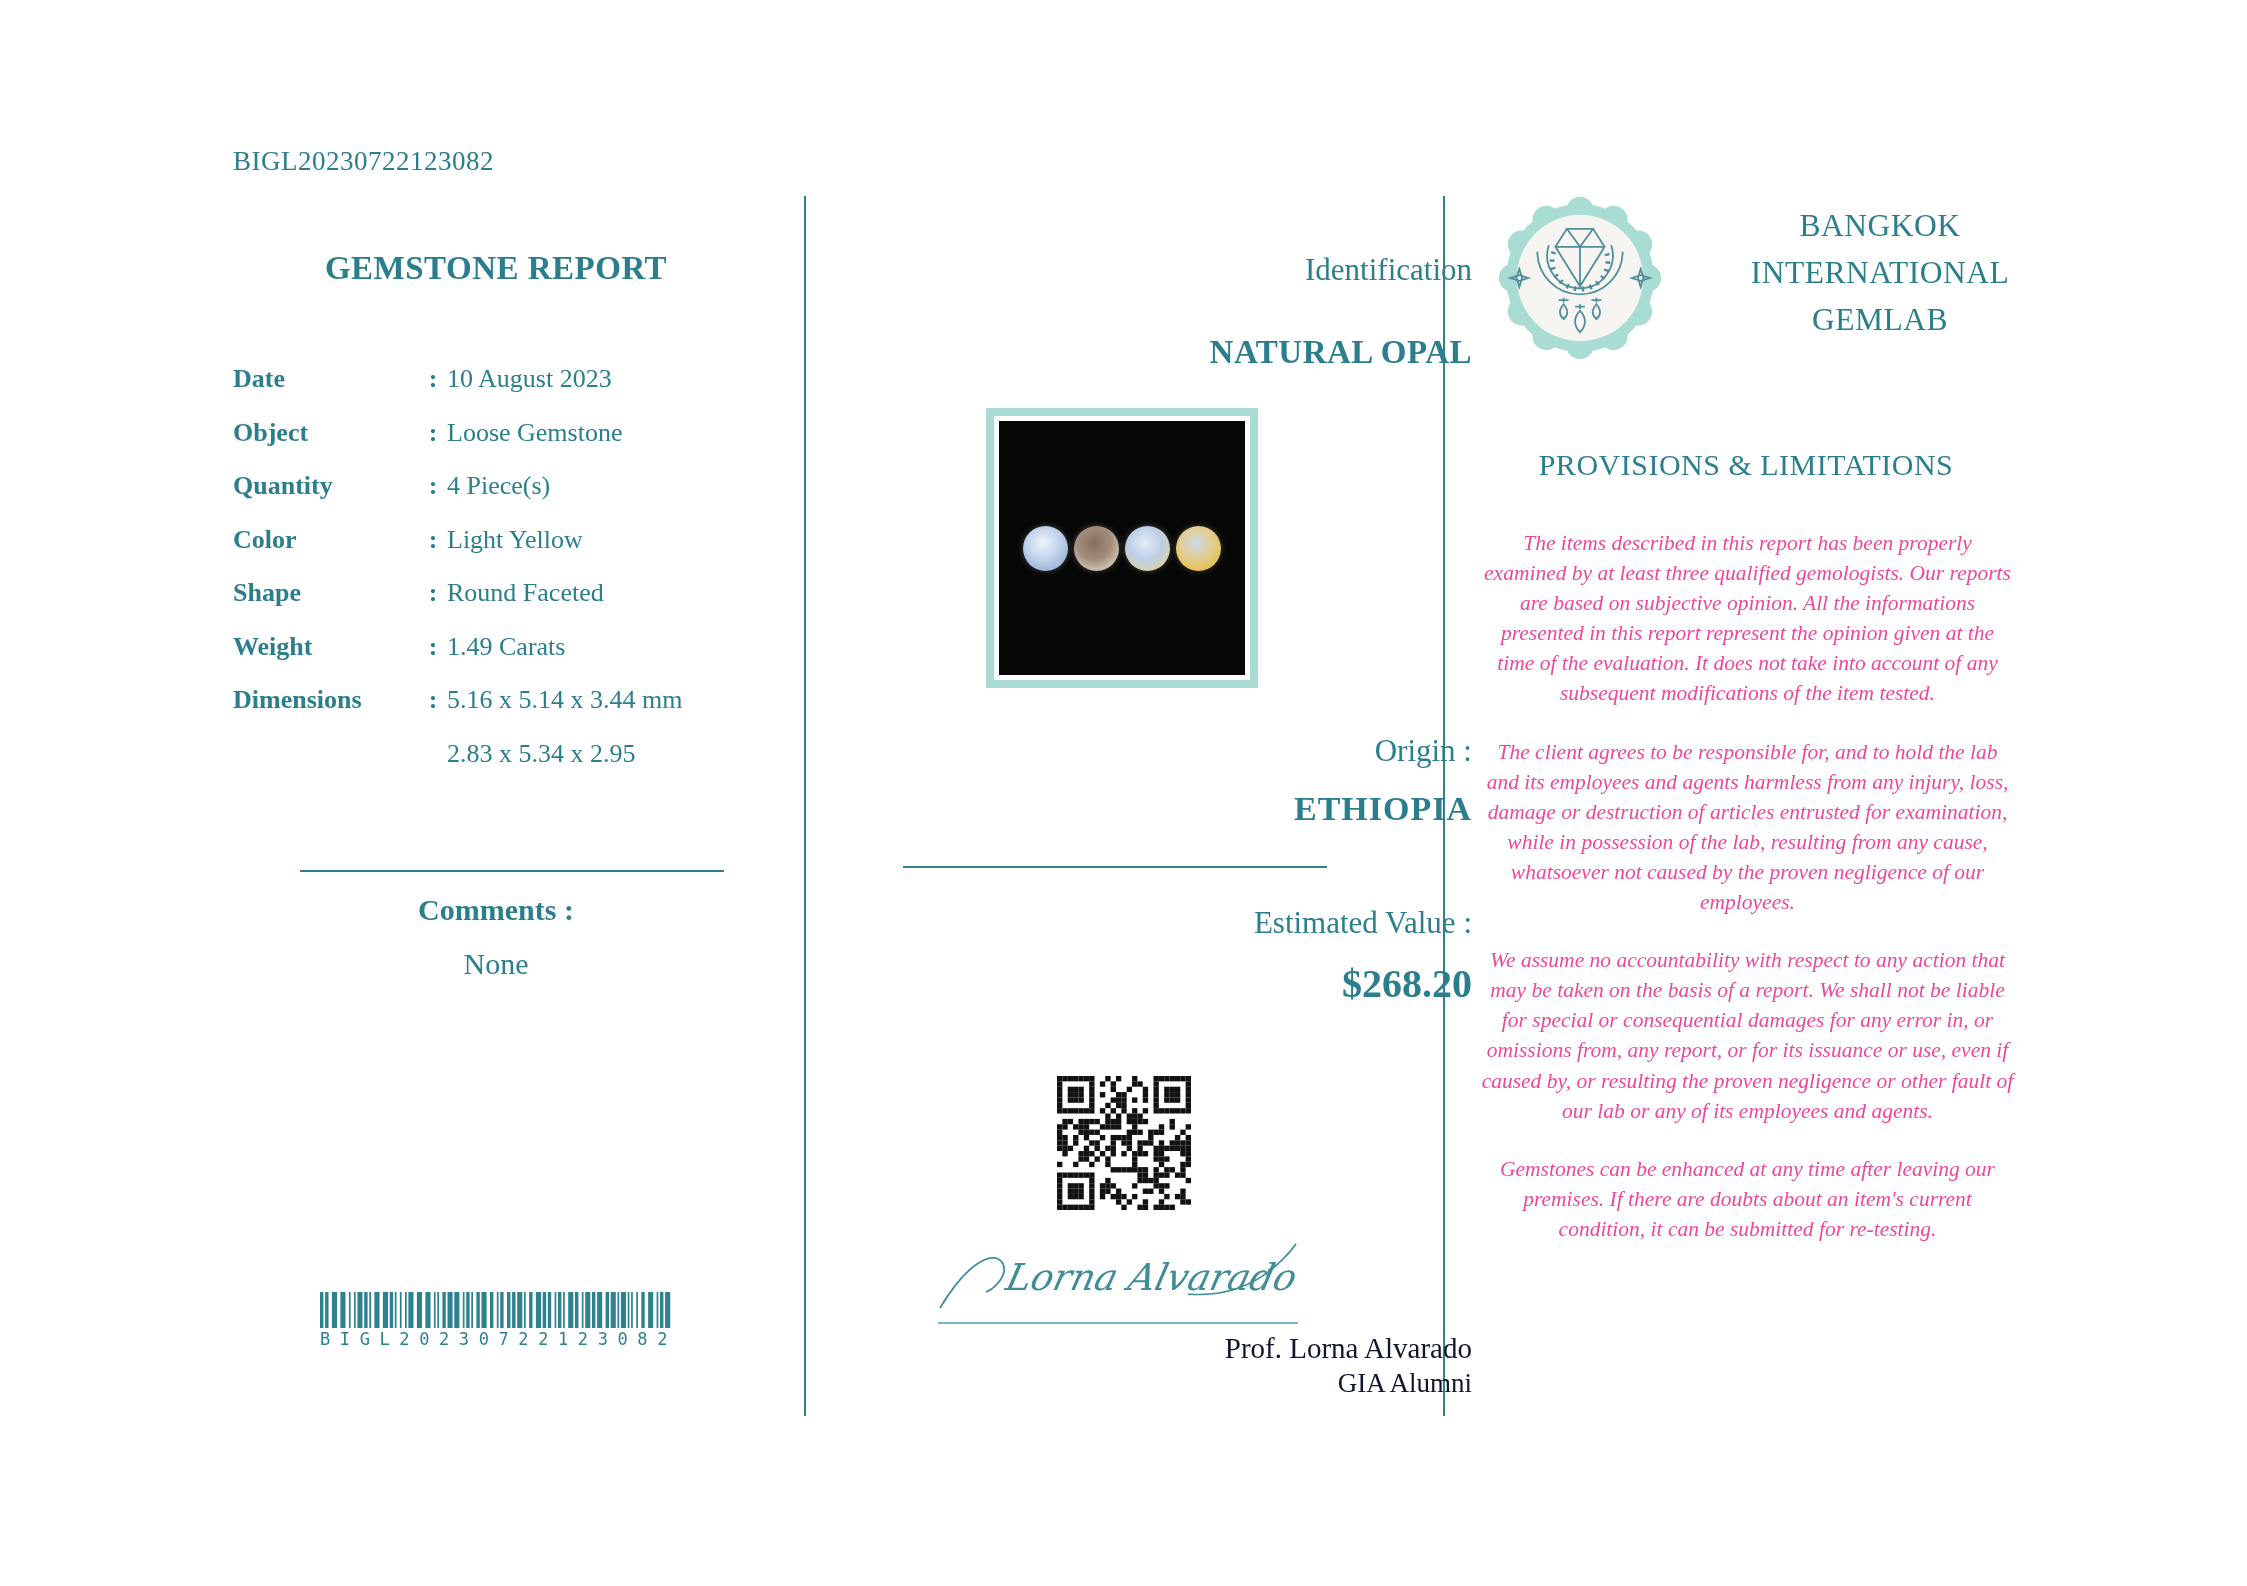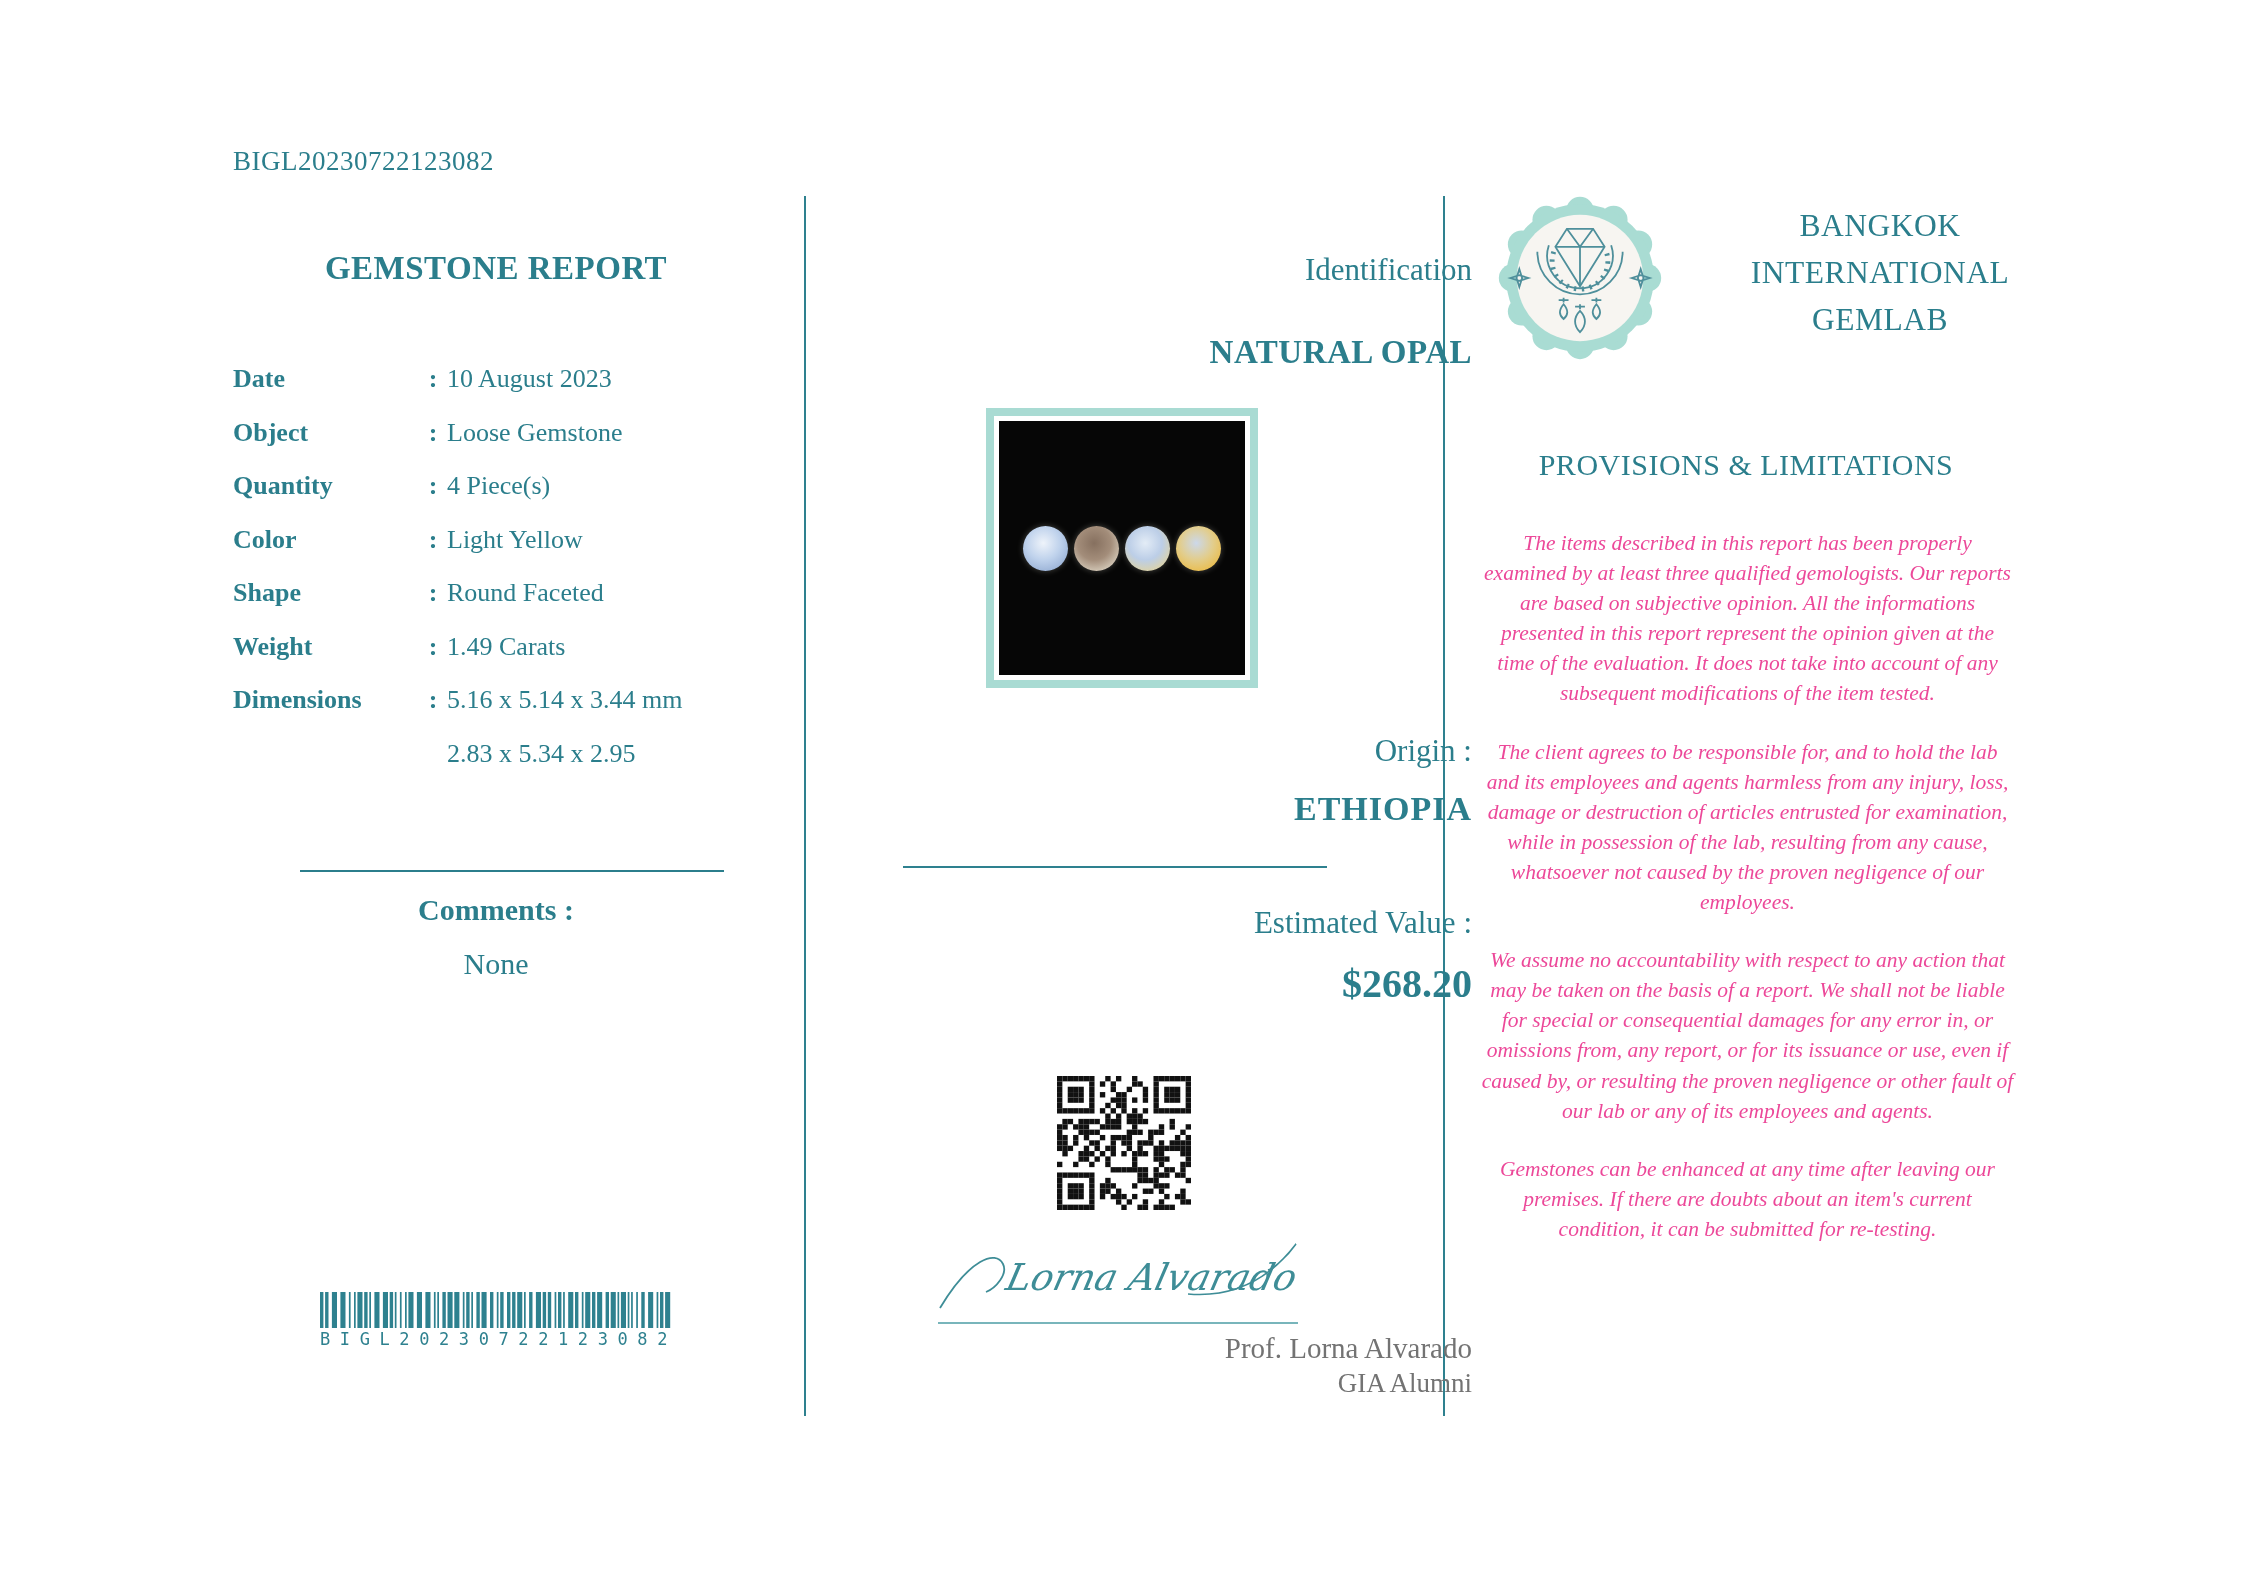--- a/index.html
+++ b/index.html
@@ -6,21 +6,21 @@
   .page{
     position:relative;
     width:2247px;height:1586px;
     background:#ffffff;
     font-family:"Liberation Serif","DejaVu Serif",serif;
     color:#2b7e8c;
     overflow:hidden;
     padding-left:13px;
   }
   .abs{position:absolute;}
-  .mint{color:#737373;}
+  .mint{color:#0f172a;}
 
   
   .report-number{left:233px;top:146px;font-size:27px;letter-spacing:0.5px;}
   .report-title{left:233px;top:250px;width:526px;font-size:33px;font-weight:700;letter-spacing:0.5px;text-align:center;}
   .details{left:233px;top:352px;width:540px;}
   .drow{display:grid;grid-template-columns:186px 28px 1fr;height:53.5px;line-height:53.5px;font-size:26px;}
   .drow .lbl{font-weight:700;}
   .drow .sep{font-weight:700;text-align:center;}
   .comments-divider{left:300px;top:870px;width:424px;border-top:2px solid #2b7e8c;height:0;}
   .comments-label{left:233px;top:893px;width:526px;font-size:30px;font-weight:700;text-align:center;}

